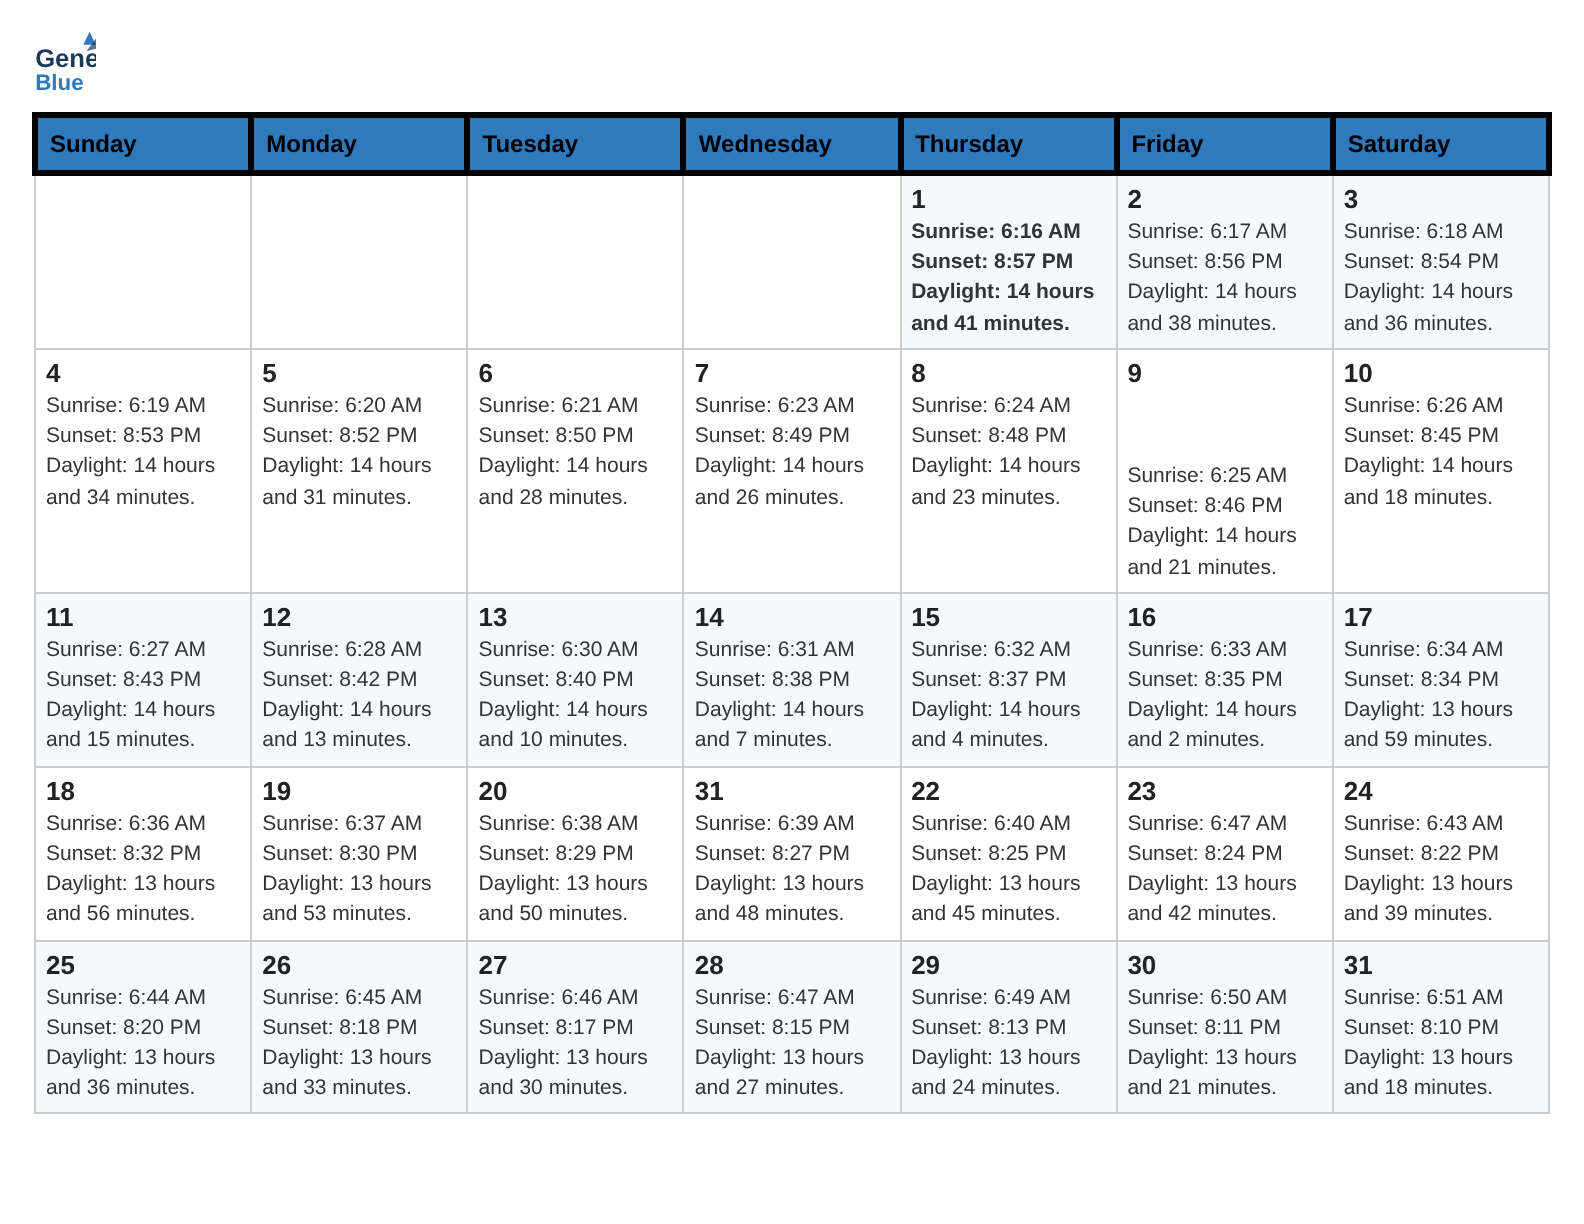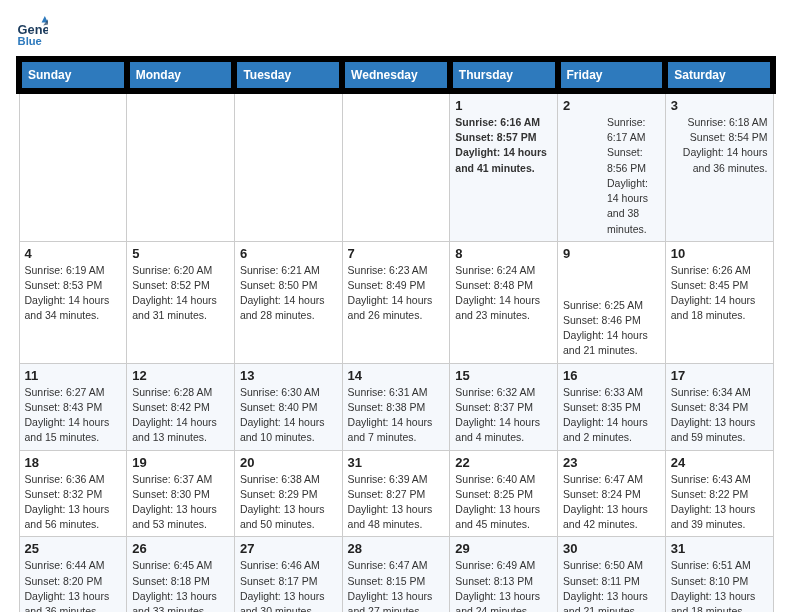--- a/index.html
+++ b/index.html
@@ -37,26 +37,26 @@
       font-size: 15px;
       color: #444;
     }
     table {
       width: 100%;
       border-collapse: collapse;
       font-size: 11px;
     }
     thead tr th {
       background: #2e7abd;
-      color: #ffffff;
+      color: #000000;
       text-align: left;
       padding: 6px 6px;
       font-size: 12px;
       font-weight: bold;
-      border: 6px solid #000000;
+      border: 3px solid #000000;
     }
     tbody tr td {
       border: 1px solid #ccc;
       vertical-align: top;
       padding: 4px 5px;
       min-height: 70px;
       width: calc(100% / 7);
       background: #fff;
     }
     tbody tr:nth-child(odd) td {
@@ -118,27 +118,27 @@
         <td class="empty-cell"></td>
         <td class="empty-cell"></td>
         <td>
           <div class="day-number">1</div>
           <div class="day-info" style="white-space: pre-line; font-weight: bold;">Sunrise: 6:16 AM
 Sunset: 8:57 PM
 Daylight: 14 hours and 41 minutes.</div>
         </td>
         <td>
           <div class="day-number">2</div>
-          <div class="day-info" style="white-space: pre-line; margin-left: 44px;">Sunrise: 6:17 AM
+          <div class="day-info" style="white-space: pre-line;">Sunrise: 6:17 AM
 Sunset: 8:56 PM
 Daylight: 14 hours and 38 minutes.</div>
         </td>
         <td>
           <div class="day-number">3</div>
-          <div class="day-info" style="white-space: pre-line; text-align: right;">Sunrise: 6:18 AM
+          <div class="day-info" style="white-space: pre-line;">Sunrise: 6:18 AM
 Sunset: 8:54 PM
 Daylight: 14 hours and 36 minutes.</div>
         </td>
       </tr>
       <tr>
         <td>
           <div class="day-number">4</div>
           <div class="day-info" style="white-space: pre-line;">Sunrise: 6:19 AM
 Sunset: 8:53 PM
 Daylight: 14 hours and 34 minutes.</div>

